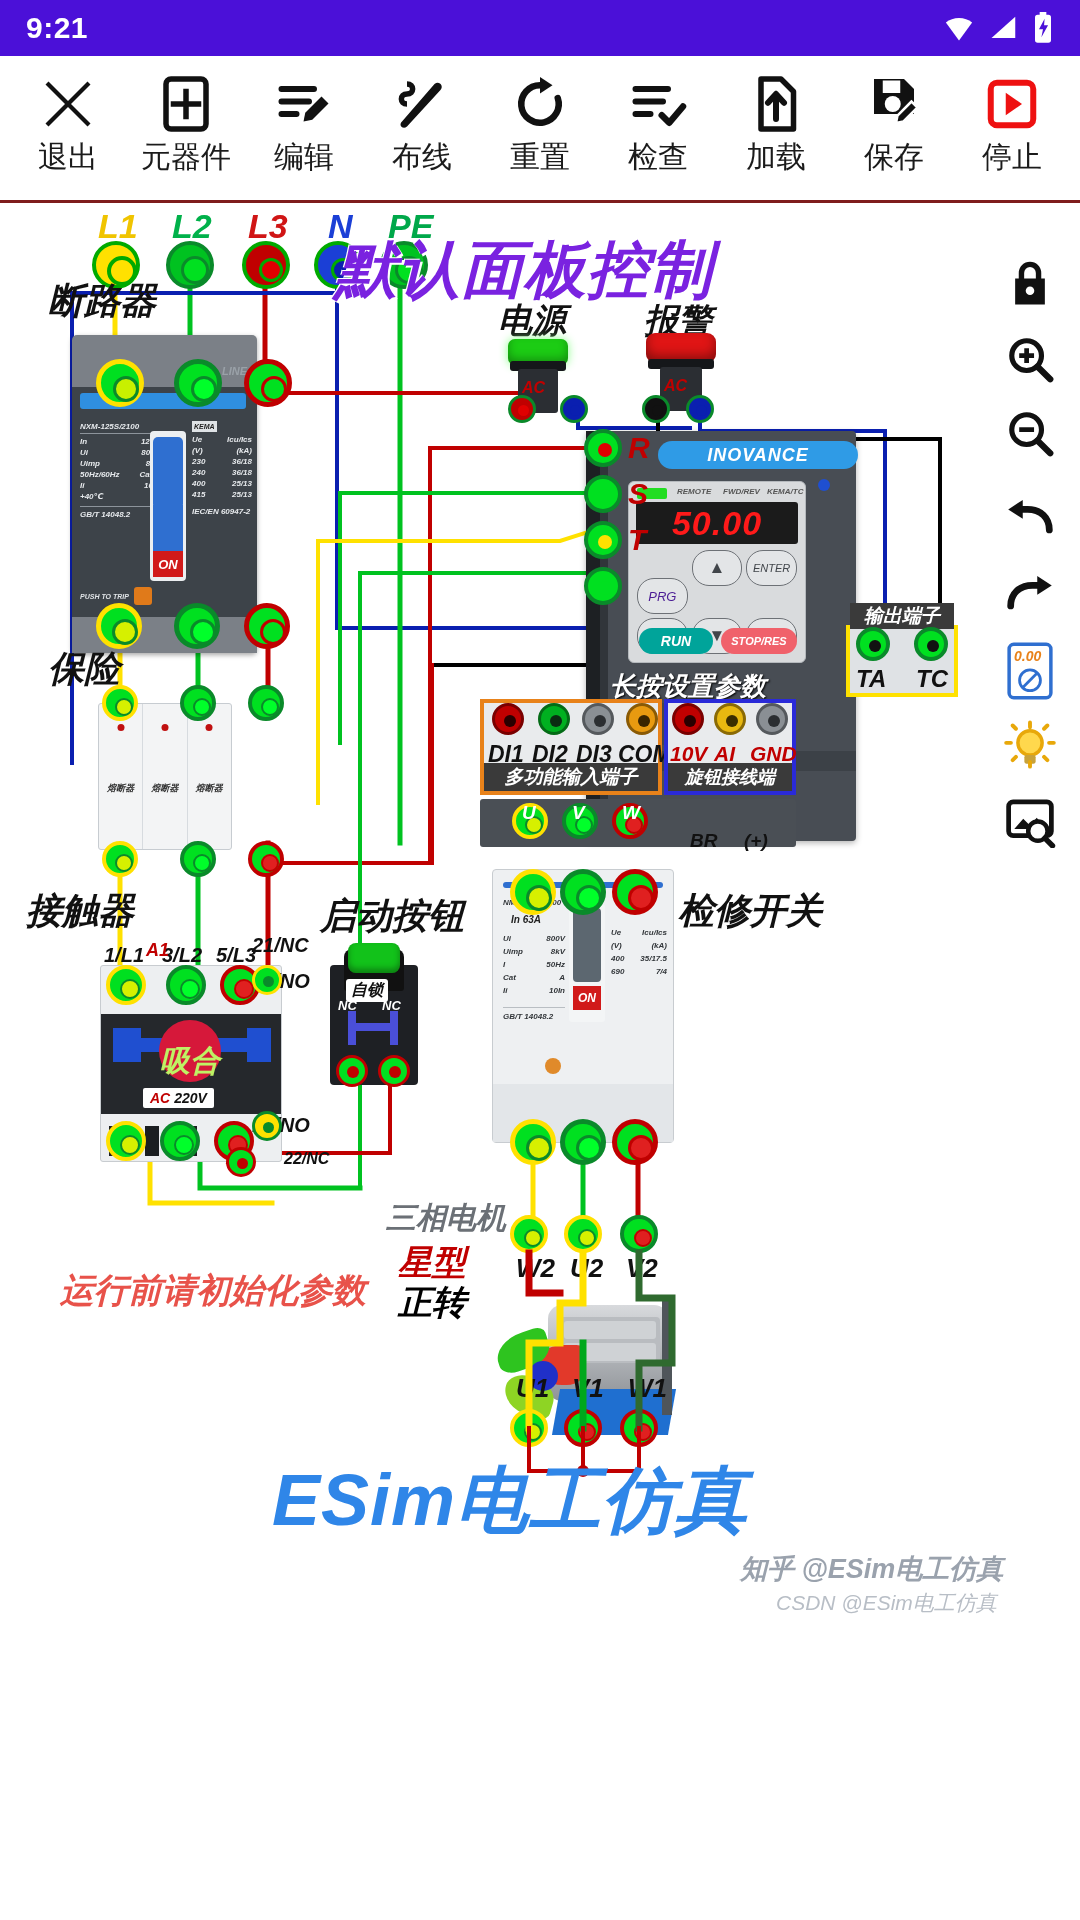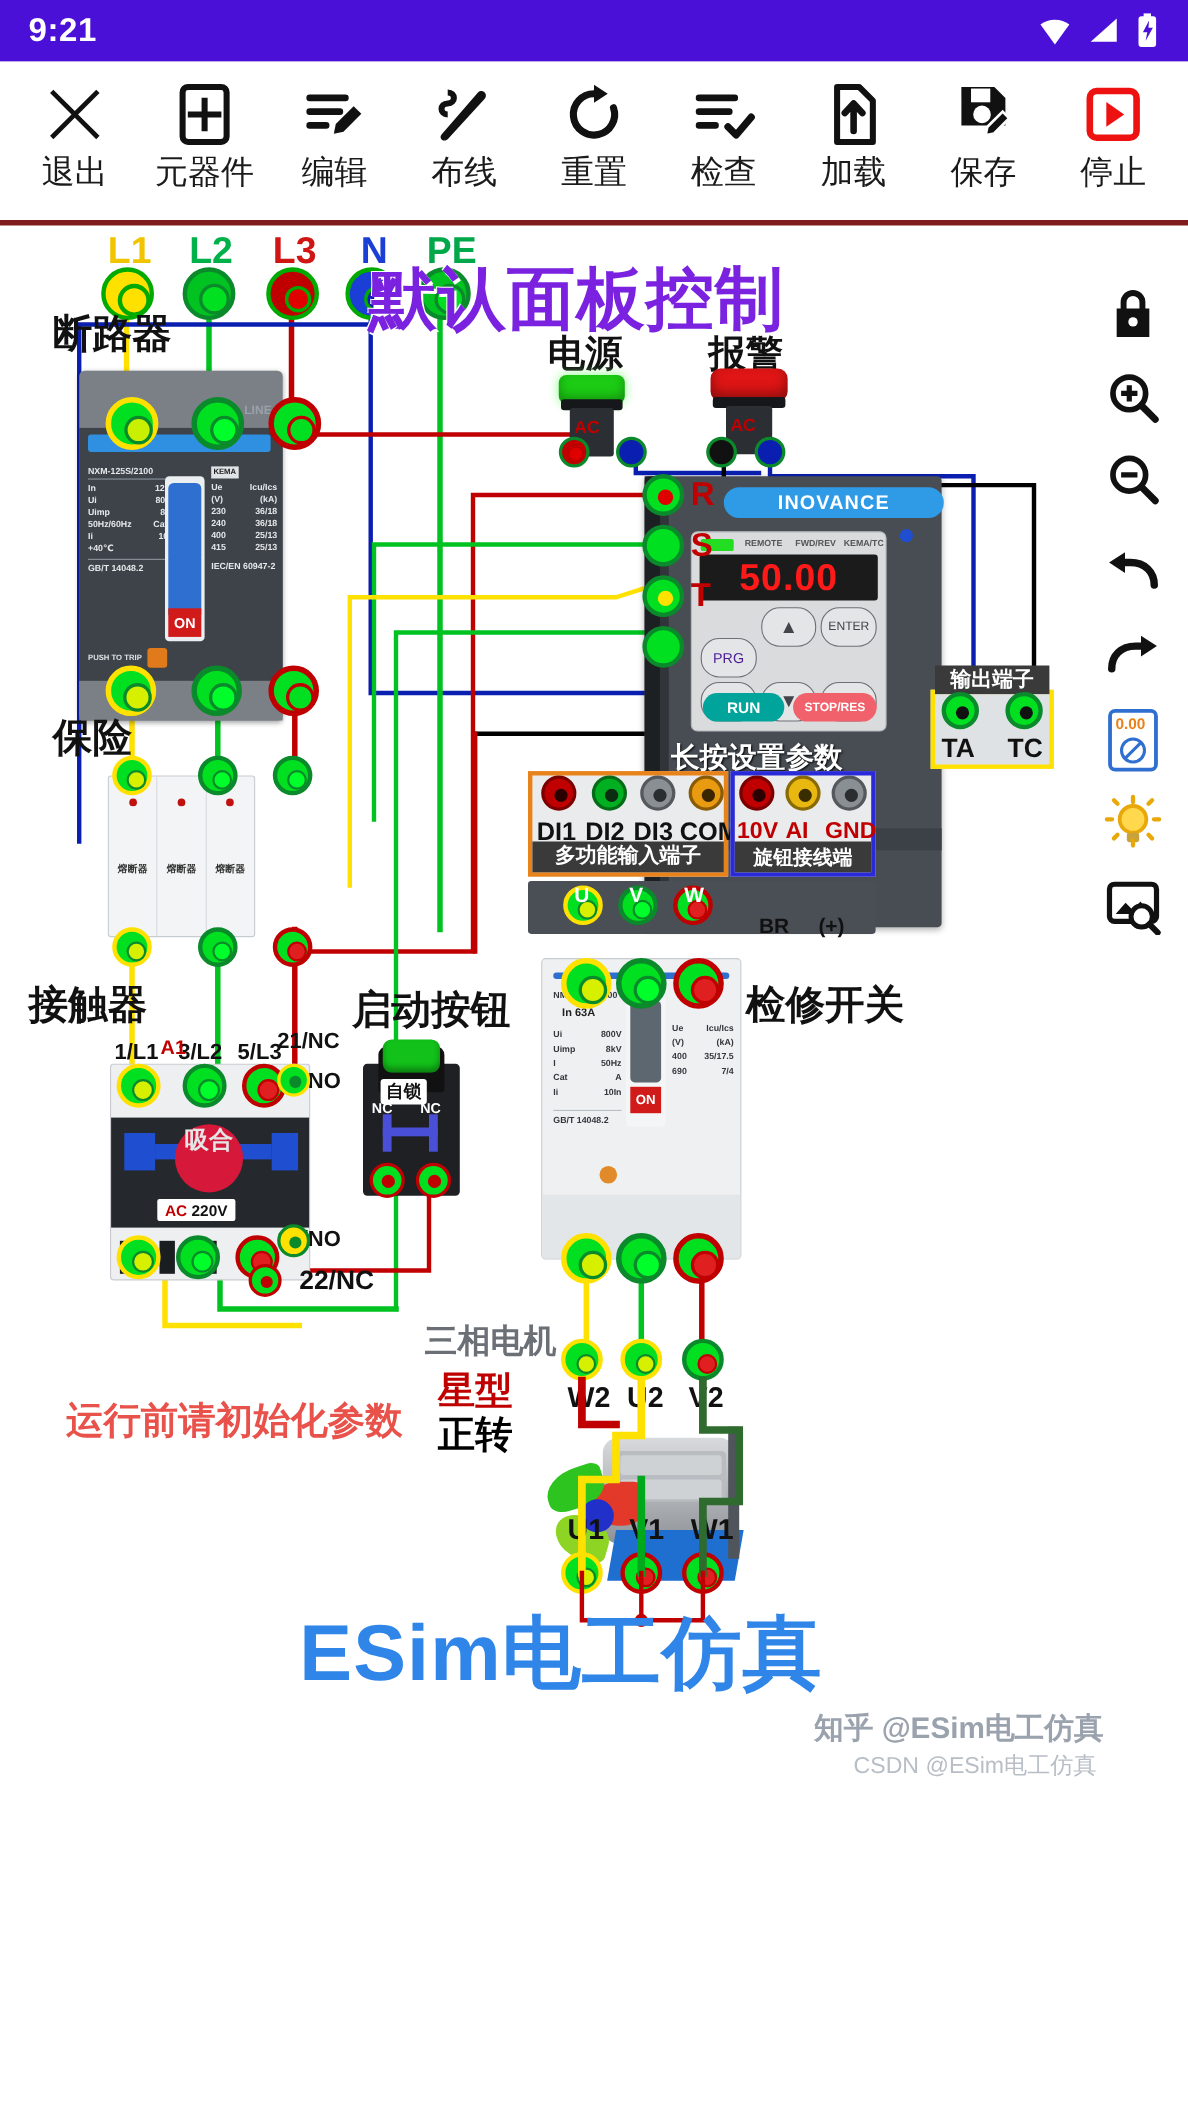--- a/index.html
+++ b/index.html
@@ -16,21 +16,21 @@
   
   .toolbar{position:absolute;left:0;top:56px;width:1080px;height:144px;background:#fff;
            display:flex;align-items:flex-start;justify-content:space-between;padding:14px 14px 0 14px;box-sizing:border-box;}
   .tbtn{width:108px;display:flex;flex-direction:column;align-items:center;gap:4px;}
   .tbtn .gl{height:68px;display:flex;align-items:center;justify-content:center;}
   .tbtn .lb{font-size:30px;color:#1b1b1b;line-height:1;}
   .tbtn.stop .lb{color:#1b1b1b;}
 
   
   .canvas{position:absolute;left:0;top:200px;width:1080px;height:1720px;background:#fff;
-          border-top:5px solid #7f1d1d;box-sizing:border-box;}
+          border-top:3px solid #7f1d1d;box-sizing:border-box;font-style:italic;}
 
   
   .jack{position:absolute;border-radius:50%;box-sizing:border-box;}
   .jack .core{position:absolute;border-radius:50%;}
 
   
   .lab{position:absolute;font-weight:700;white-space:nowrap;line-height:1;}
 
   .title-main{position:absolute;font-size:62px;font-weight:700;color:#7a22e0;
               text-shadow:2px 2px 0 #fff, -1px -1px 0 #fff;letter-spacing:1px;}
@@ -380,40 +380,40 @@
     </div>
 
   <div class="lab" style="left:26px;top:690px;font-size:36px;color:#111;">接触器</div>
 
   <div class="dev-body" style="left:100px;top:762px;width:180px;height:195px;background:#edeff1;border:1px solid #c8ccd0;border-radius:3px;">
     <div style="position:absolute;left:0;top:48px;width:180px;height:100px;background:#25282c;"></div>
     <div style="position:absolute;left:12px;top:62px;width:28px;height:34px;background:#1f4fd0;"></div>
     <div style="position:absolute;left:40px;top:72px;width:46px;height:14px;background:#1f4fd0;"></div>
     <div style="position:absolute;left:100px;top:72px;width:46px;height:14px;background:#1f4fd0;"></div>
     <div style="position:absolute;left:146px;top:62px;width:24px;height:34px;background:#1f4fd0;"></div>
-    <div style="position:absolute;left:58px;top:54px;width:62px;height:62px;border-radius:50%;background:#d6183a;color:#e5e5e5;
-                display:flex;align-items:flex-start;justify-content:center;font-size:22px;font-weight:700;">
+    <div style="position:absolute;left:58px;top:54px;width:62px;height:62px;border-radius:50%;background:#d6183a;color:#bef264;
+                display:flex;align-items:flex-end;justify-content:center;font-size:30px;font-weight:700;">
       <span>吸合</span>
     </div>
     <div style="position:absolute;left:42px;top:122px;background:#fff;border-radius:2px;padding:2px 7px;font-size:14px;font-weight:700;color:#111;">
       <span style="color:#c00000;">AC</span> <span style="color:#111;">220V</span>
     </div>
     <div style="position:absolute;left:8px;top:160px;width:14px;height:30px;background:#1b1e21;"></div>
     <div style="position:absolute;left:44px;top:160px;width:14px;height:30px;background:#1b1e21;"></div>
     <div style="position:absolute;left:82px;top:160px;width:14px;height:30px;background:#1b1e21;"></div>
     <div style="position:absolute;left:120px;top:160px;width:14px;height:30px;background:#1b1e21;"></div>
   </div>
 
   <div class="lab" style="left:104px;top:742px;font-size:20px;color:#111;">1/L1</div>
   <div class="lab" style="left:162px;top:742px;font-size:20px;color:#111;">3/L2</div>
   <div class="lab" style="left:216px;top:742px;font-size:20px;color:#111;">5/L3</div>
   <div class="lab" style="left:252px;top:732px;font-size:20px;color:#111;">21/NC</div>
   <div class="lab" style="left:252px;top:768px;font-size:20px;color:#111;">13/NO</div>
   <div class="lab" style="left:252px;top:912px;font-size:20px;color:#111;">14/NO</div>
-  <div class="lab" style="left:248px;top:948px;font-size:24px;color:#111;padding-left:24px;">22/NC</div>
+  <div class="lab" style="left:260px;top:948px;font-size:16px;color:#111;padding-left:24px;">22/NC</div>
   <div class="lab" style="left:146px;top:738px;font-size:18px;color:#c00000;">A1</div>
   <div class="lab" style="left:226px;top:946px;font-size:18px;color:#c00000;">A2</div>
 
   <div class="jack" style="left:106px;top:762px;width:40px;height:40px;background:#00e020;border:4px solid #ffe100;">
       <div class="core" style="left:10px;top:10px;width:16px;height:16px;background:#d6f000;border:2px solid #0a8a2a;"></div>
     </div>
   <div class="jack" style="left:166px;top:762px;width:40px;height:40px;background:#00e020;border:4px solid #0a8a2a;">
       <div class="core" style="left:10px;top:10px;width:16px;height:16px;background:#00ff2a;border:2px solid #0a8a2a;"></div>
     </div>
   <div class="jack" style="left:220px;top:762px;width:40px;height:40px;background:#00e020;border:4px solid #c00000;">

